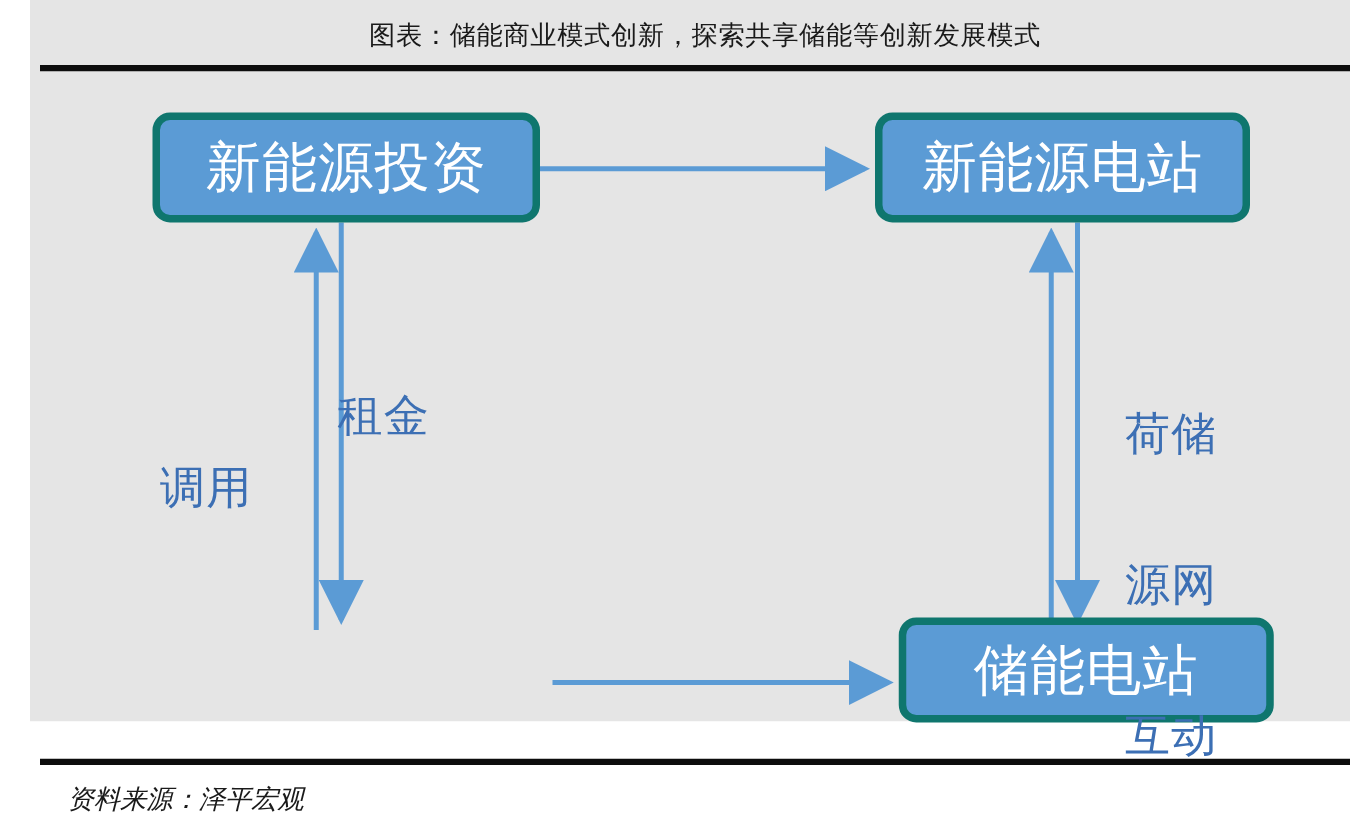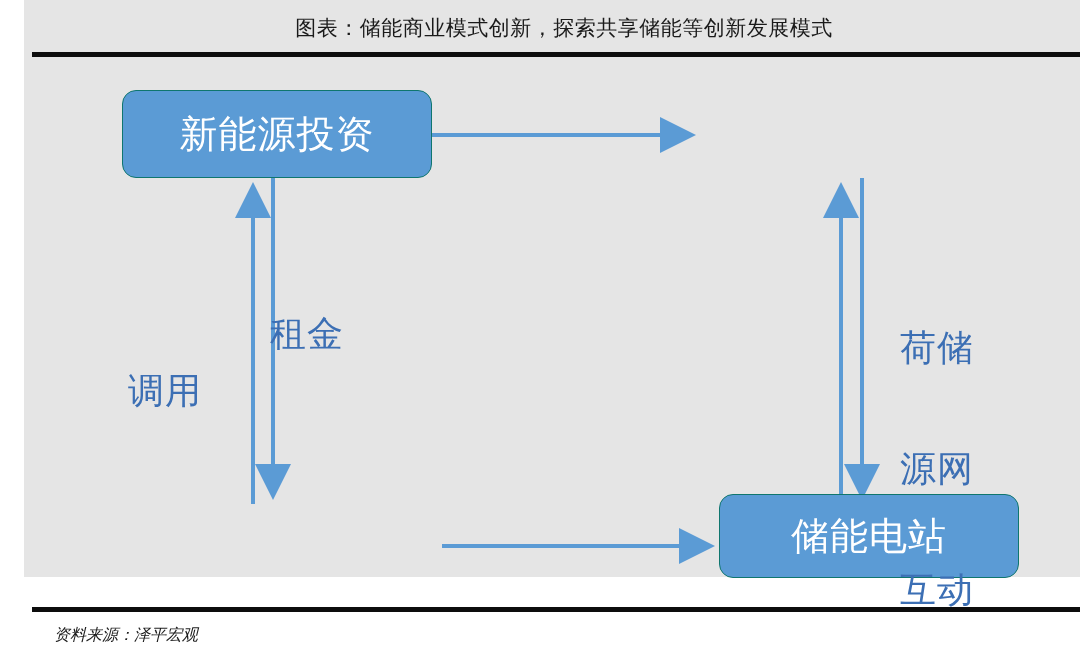--- a/index.html
+++ b/index.html
@@ -54,47 +54,47 @@
     height: 5px;
   }
 
   
   .source {
     position: absolute;
     left: 30px;
     top: 625px;
     font-family: Liberation Serif, serif;
     font-style: italic;
-    font-size: 16px;
+    font-size: 21px;
     color: #1a1a1a;
     white-space: nowrap;
   }
 
   
   .canvas {
     position: absolute;
     left: 0;
     top: 57px;
     width: 1080px;
     height: 550px;
   }
 
   
   .node {
     position: absolute;
     box-sizing: border-box;
     border-radius: 14px;
-    border: 1px solid #0f766e;
+    border: 6px solid #0f766e;
     background: #5B9BD5;
     display: flex;
     align-items: center;
     justify-content: center;
     color: #ffffff;
     font-family: "DejaVu Sans", "Liberation Sans", sans-serif;
-    font-size: 38px;
+    font-size: 44px;
     font-weight: 400;
     letter-spacing: 1px;
     white-space: nowrap;
   }
   .node-tl { left: 98px;  top: 33px;  width: 310px; height: 88px; }
   .node-tr { left: 676px; top: 33px;  width: 300px; height: 88px; }
   .node-bl { left: 108px; top: 447px; width: 310px; height: 84px; }
   .node-br { left: 695px; top: 437px; width: 300px; height: 84px; }
 
   
@@ -164,20 +164,21 @@
         <line x1="817" y1="447" x2="817" y2="129" stroke="#5B9BD5" stroke-width="4" marker-end="url(#ah-up)"></line>
       </g>
 
       <g>
         <line x1="838" y1="121" x2="838" y2="439" stroke="#5B9BD5" stroke-width="4" marker-end="url(#ah-down)"></line>
       </g>
     </svg>
 
     <div class="node node-tl">新能源投资</div>
 
+    <div class="node node-tr">新能源电站</div>
 
 
     <div class="node node-br">储能电站</div>
 
     <div class="conn-label label-left">
       <div>调用</div>
     </div>
 
     <div class="conn-label label-mid">租金</div>
 

